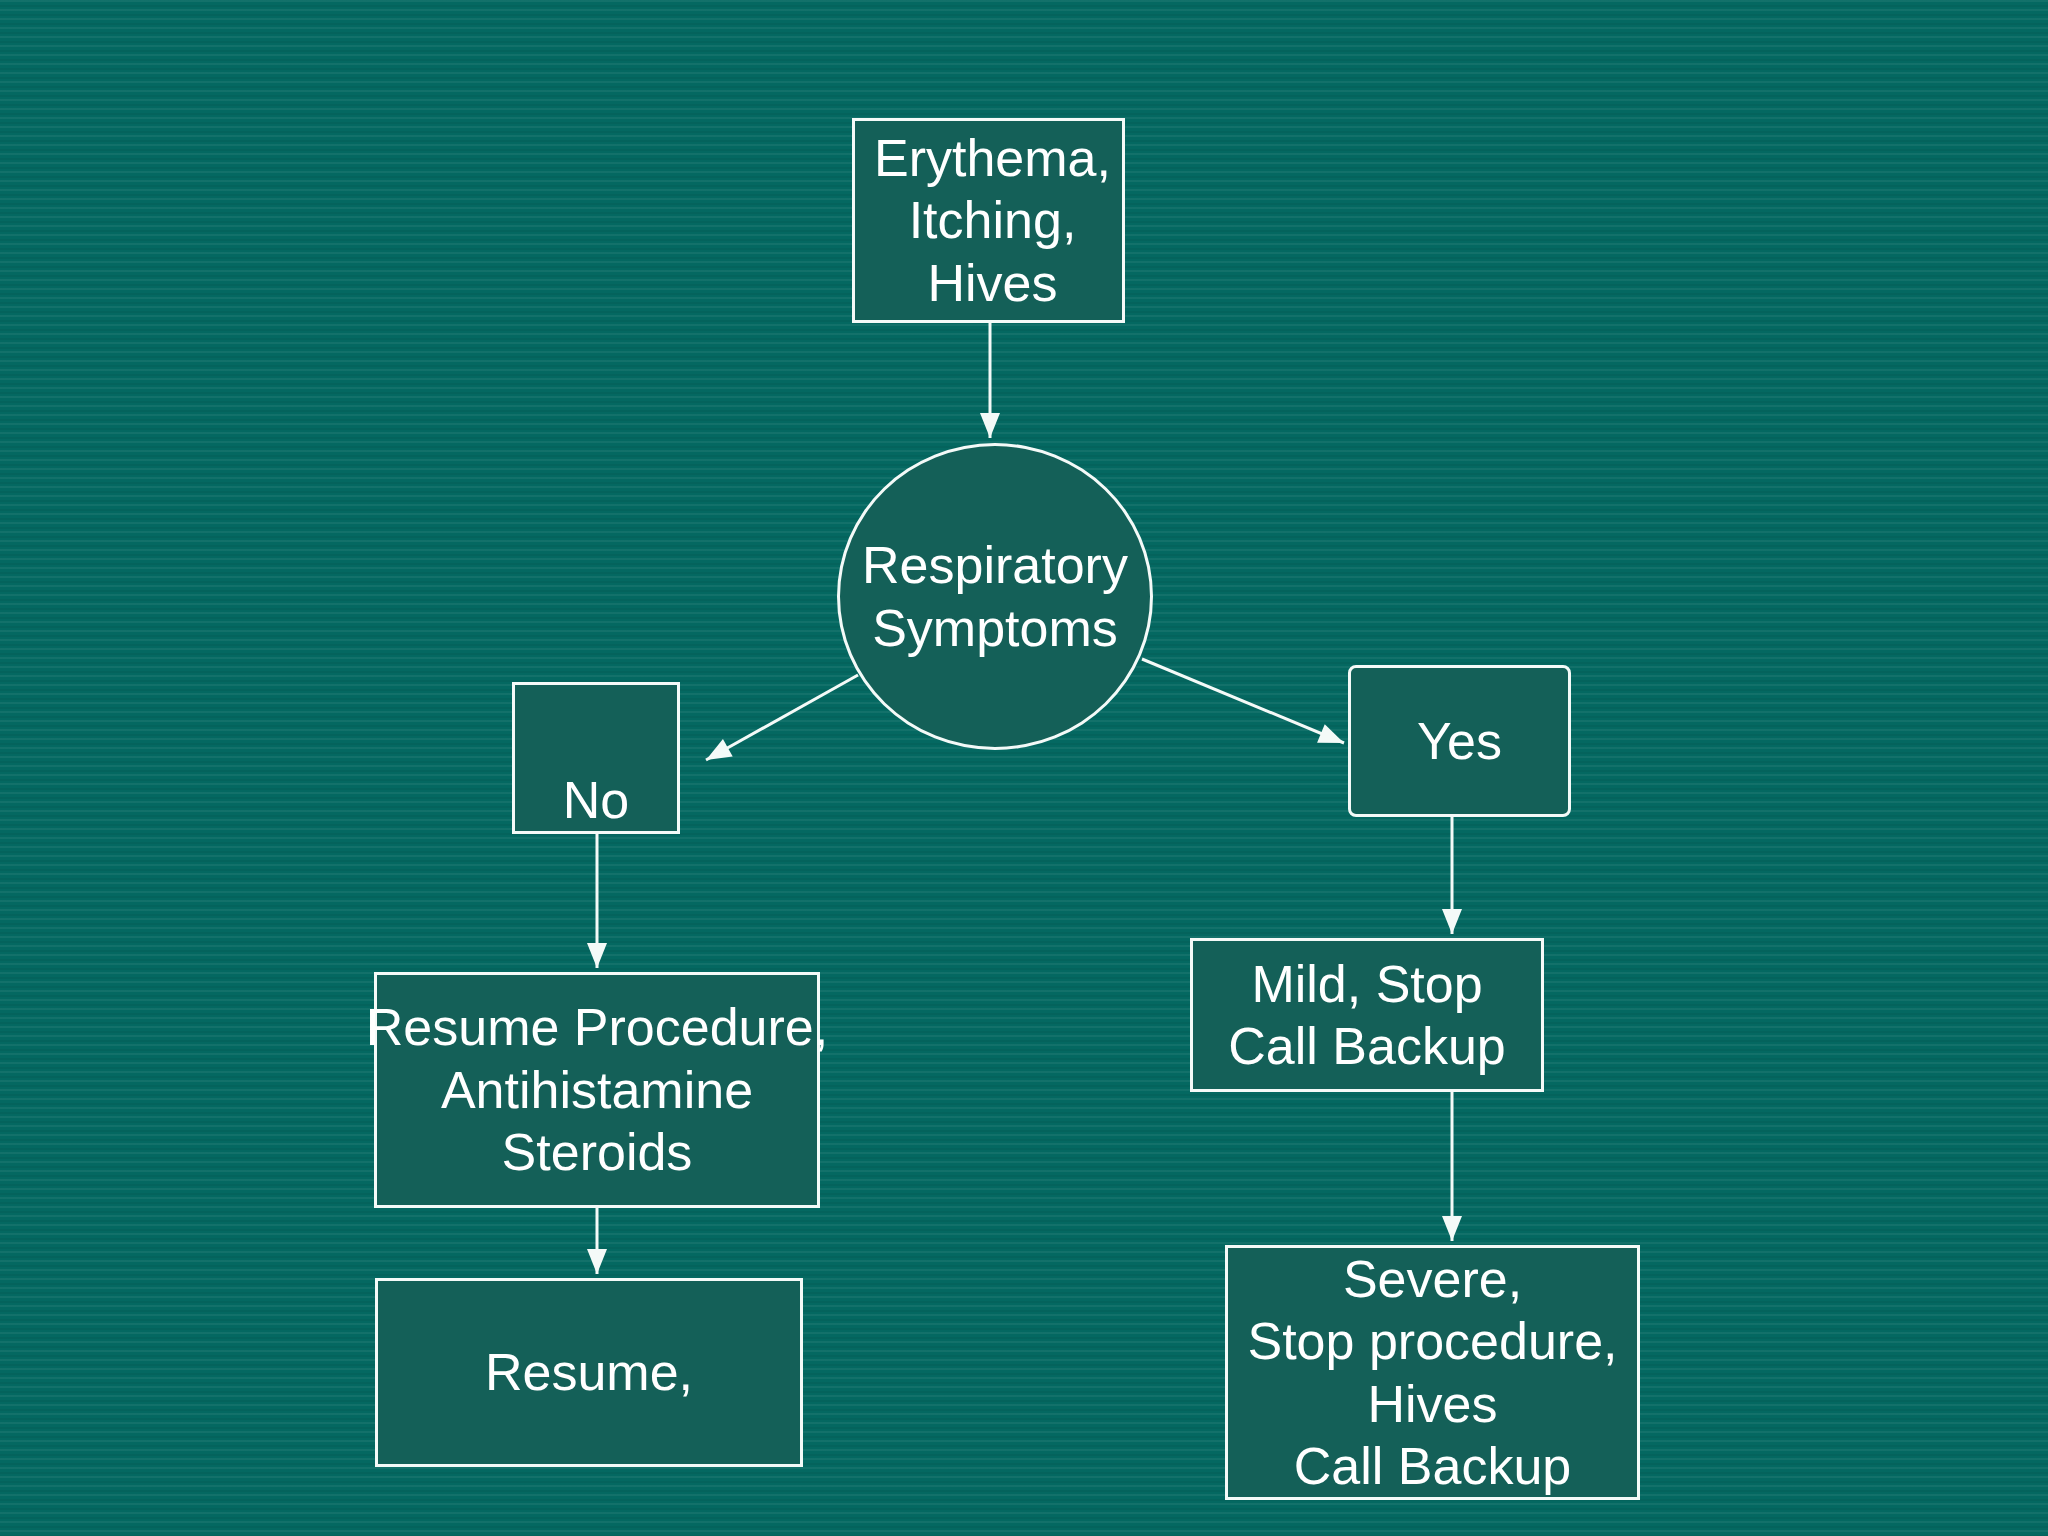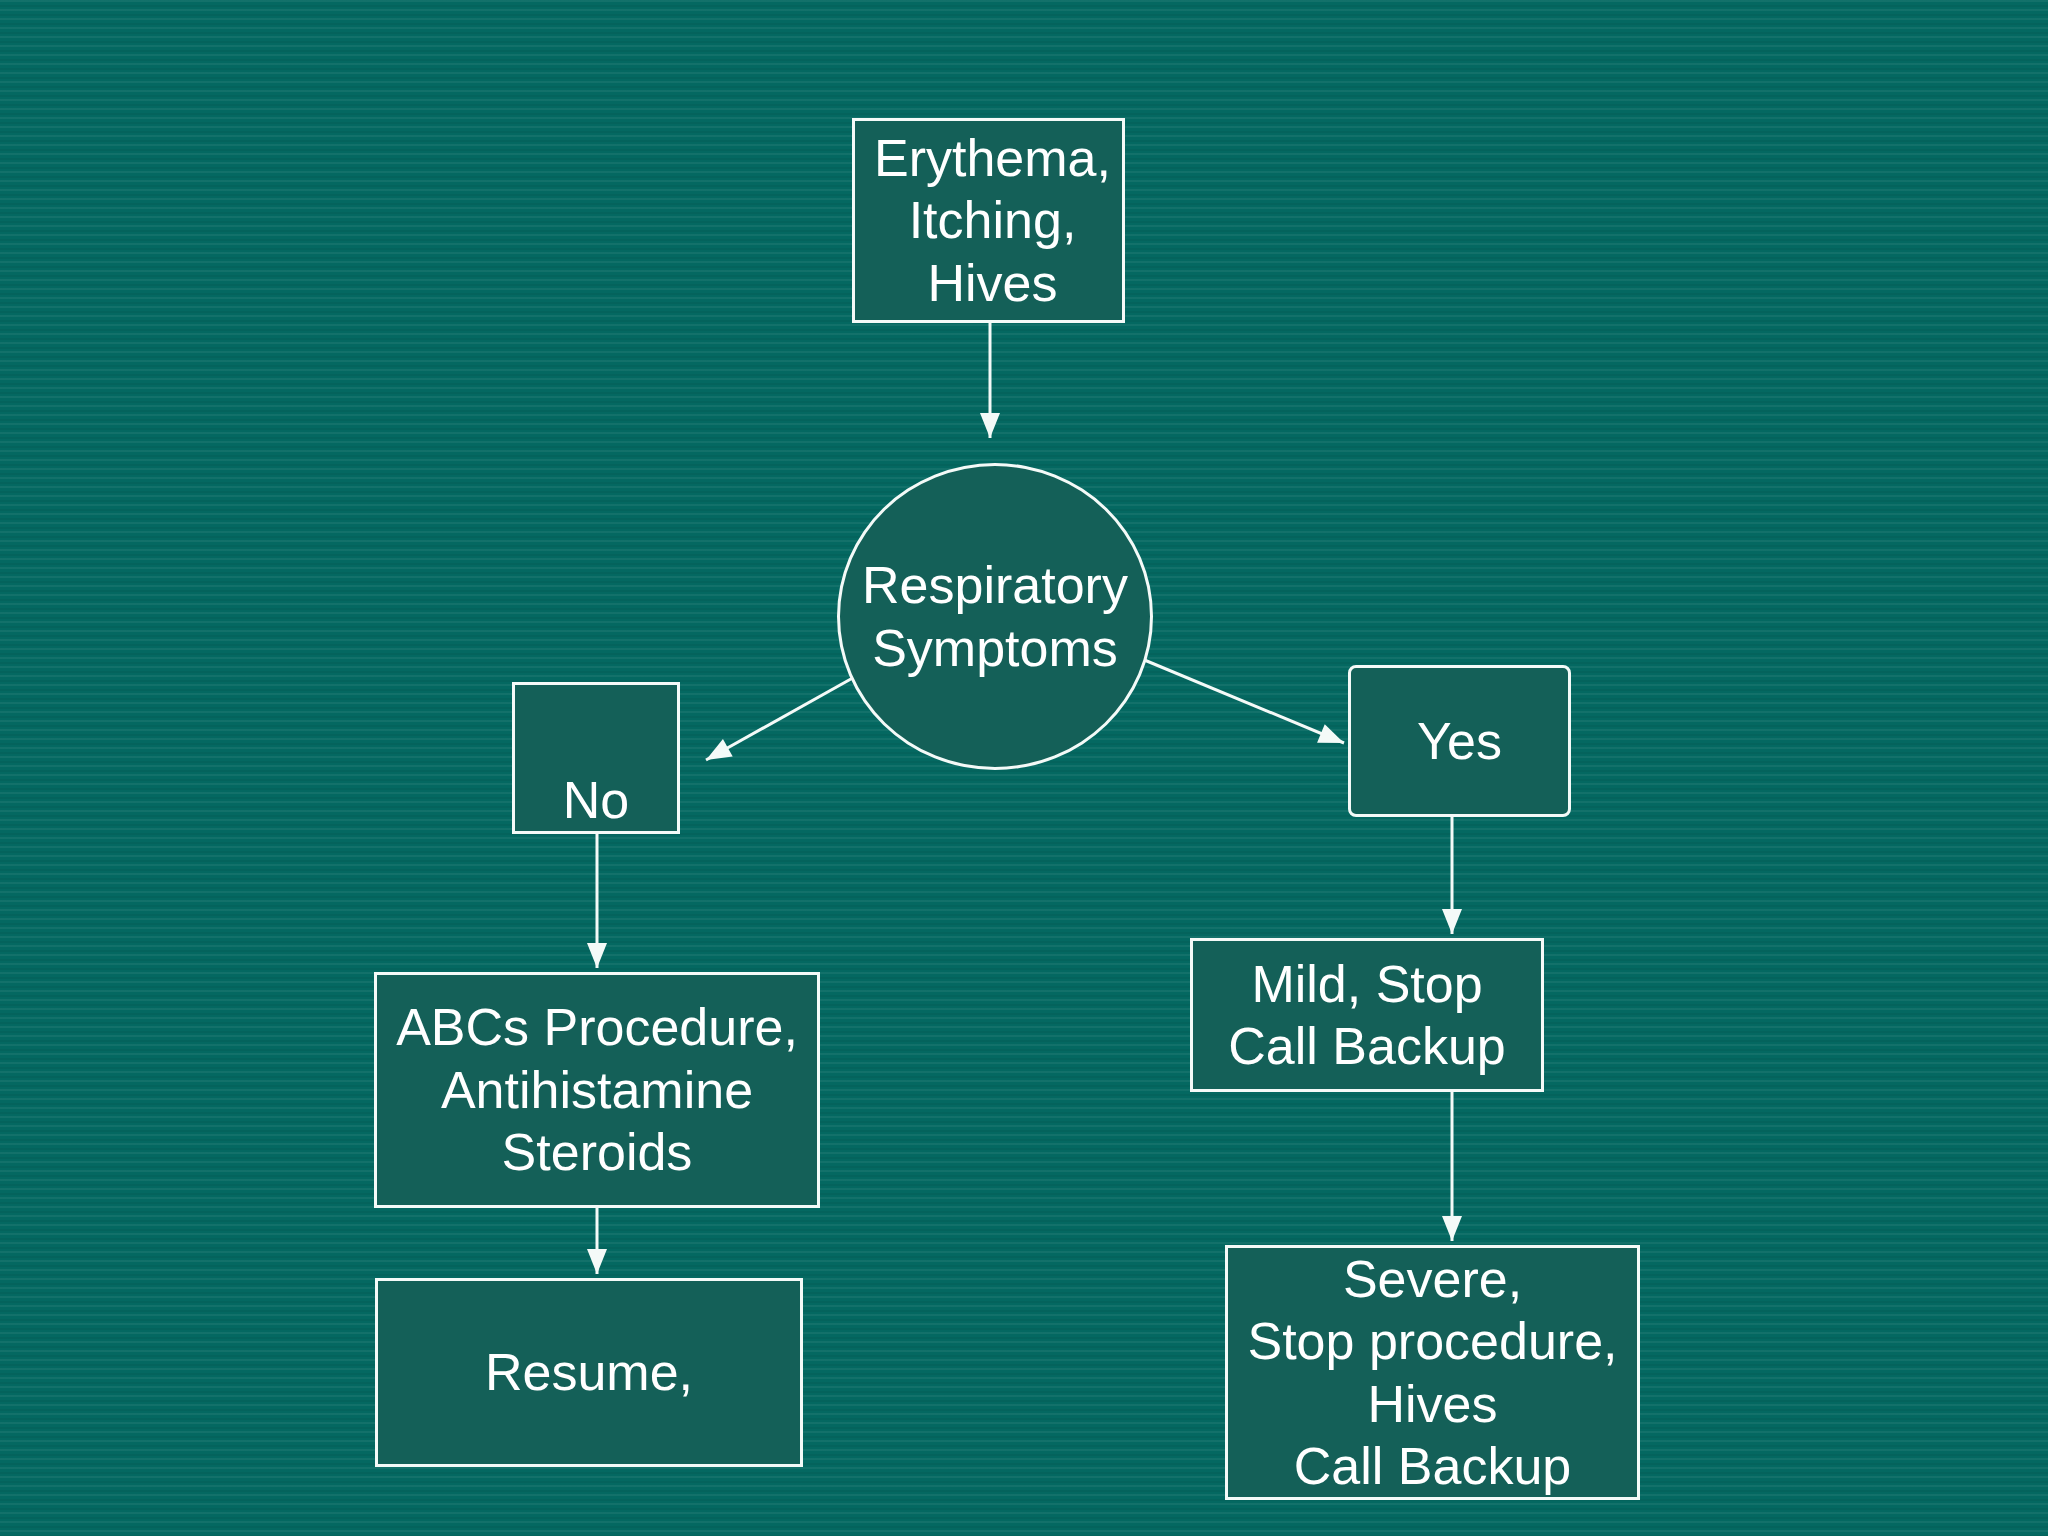--- a/index.html
+++ b/index.html
@@ -72,35 +72,35 @@
     <line x1="1452" y1="817" x2="1452" y2="934" marker-end="url(#arrow)"></line>
     <line x1="1452" y1="1092" x2="1452" y2="1241" marker-end="url(#arrow)"></line>
   </svg>
 
   <div class="node" style="left:852px; top:118px; width:273px; height:205px;padding-left:8px;">
     <div>Erythema,</div>
     <div>Itching,</div>
     <div>Hives</div>
   </div>
 
-  <div class="node circle" style="left:837px; top:443px; width:316px; height:307px;margin-top:20px;">
+  <div class="node circle" style="left:837px; top:443px; width:316px; height:307px;">
     <div>Respiratory</div>
     <div>Symptoms</div>
   </div>
 
   <div class="node" style="left:512px; top:682px; width:168px; height:152px;justify-content:flex-end;">
     <div>No</div>
   </div>
 
   <div class="node" style="left:1348px; top:665px; width:223px; height:152px;border-radius:8px;">
     <div>Yes</div>
   </div>
 
   <div class="node" style="left:374px; top:972px; width:446px; height:236px;">
-    <div>ABCs Procedure,</div>
+    <div>Resume Procedure,</div>
     <div>Antihistamine</div>
     <div>Steroids</div>
   </div>
 
   <div class="node" style="left:375px; top:1278px; width:428px; height:189px;gap:24px;">
     <div>Resume,</div>
   </div>
 
   <div class="node" style="left:1190px; top:938px; width:354px; height:154px;">
     <div>Mild, Stop</div>

